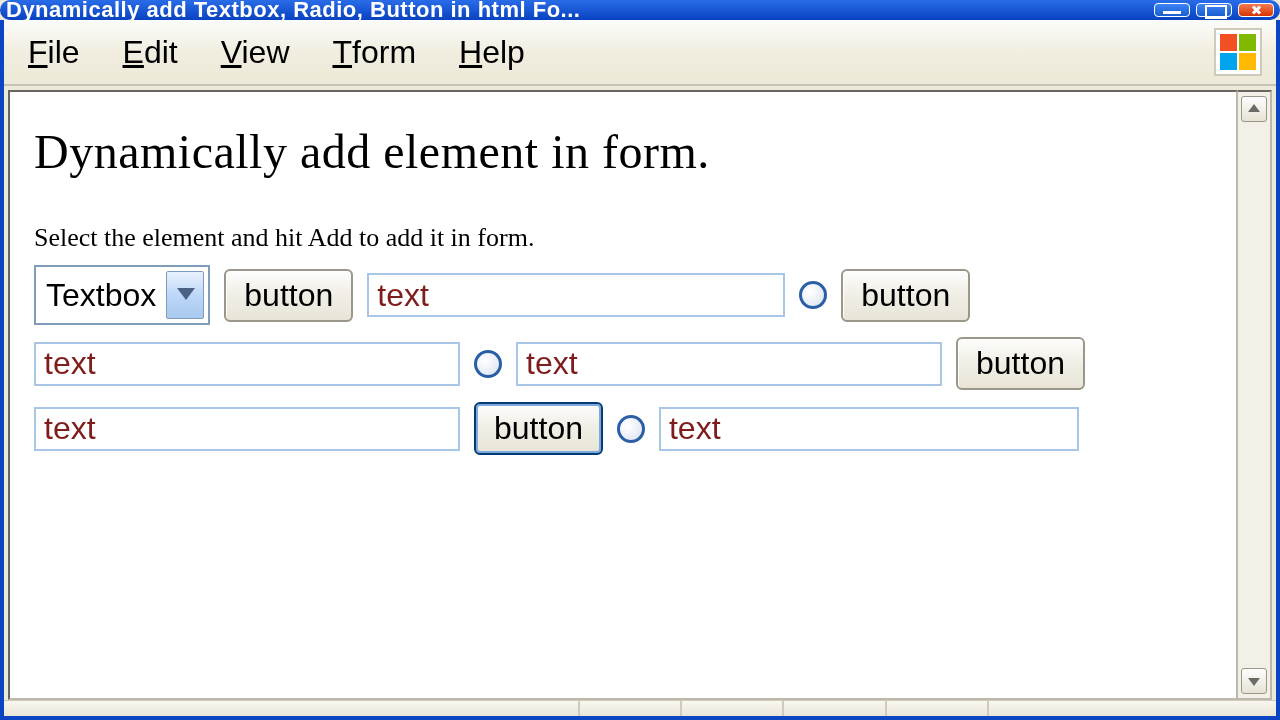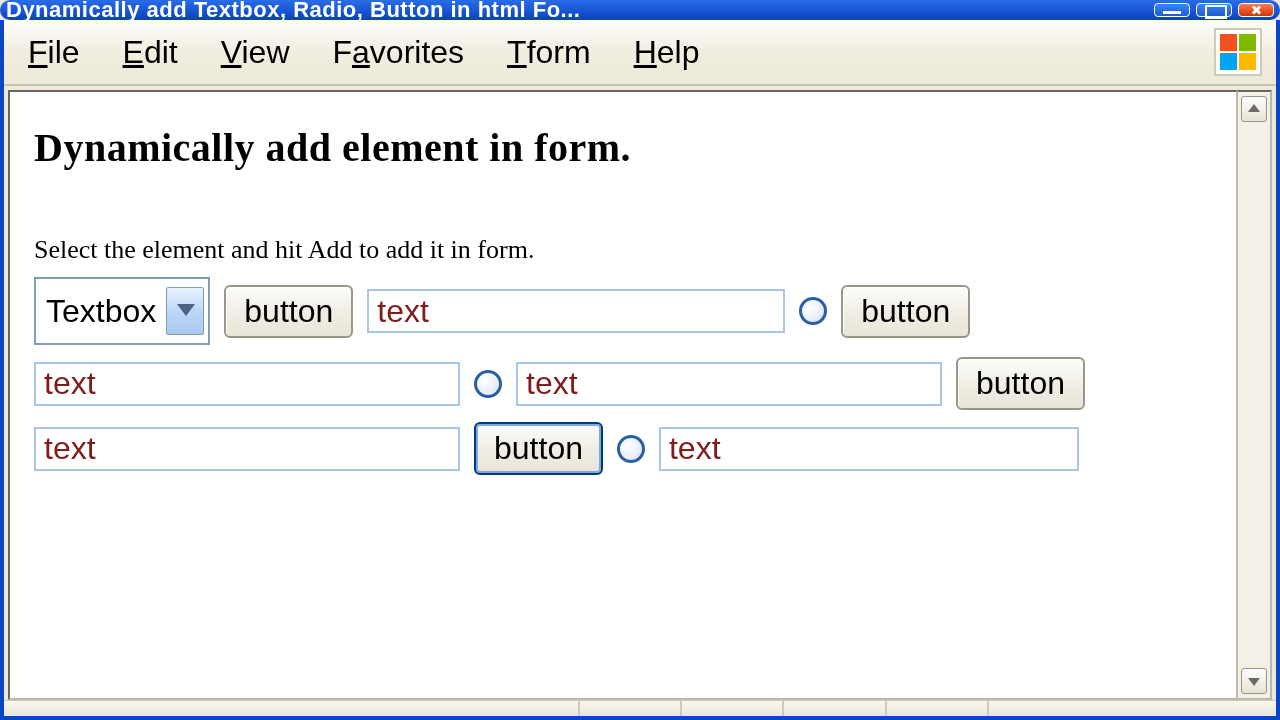--- a/index.html
+++ b/index.html
@@ -145,42 +145,42 @@
       border-left:6px solid transparent; border-right:6px solid transparent;
       border-bottom:8px solid #6c6b66;
     }
     .scrollbtn.down::before {
       content:""; position:absolute; top:9px; left:6px;
       border-left:6px solid transparent; border-right:6px solid transparent;
       border-top:8px solid #6c6b66;
     }
 
     .heading {
-      font-size: 40px;
-      font-weight: bold;
-      margin-bottom: 64px;
+      font-size: 48px;
+      font-weight: normal;
+      margin-bottom: 44px;
       letter-spacing: 0.5px;
     }
     .instr {
       font-size: 26px;
       margin-bottom: 12px;
     }
 
     .flow {
       display: flex;
       flex-wrap: wrap;
       align-items: center;
       gap: 12px 14px;
       max-width: 1080px;
     }
 
     .xp-select {
       display: inline-flex;
       align-items: center;
-      height: 68px;
+      height: 60px;
       border: 2px solid #7f9db9;
       background: #fff;
       font-family: Tahoma, sans-serif;
       font-size: 32px;
       padding: 0 0 0 10px;
       color: #000;
     }
     .xp-select .sel-btn {
       width: 38px;
       height: 48px;
@@ -263,21 +263,20 @@
       <div class="tbtn close"></div>
     </div>
   </div>
 
   <div class="window-body">
 
     <div class="menubar">
       <span class="menuitem"><span class="u">F</span><span>ile</span></span>
       <span class="menuitem"><span class="u">E</span><span>dit</span></span>
       <span class="menuitem"><span class="u">V</span><span>iew</span></span>
-      <span class="menuitem"><span>F</span><span class="u">a</span><span>vorites</span></span>
       <span class="menuitem"><span class="u">T</span><span>form</span></span>
       <span class="menuitem"><span class="u">H</span><span>elp</span></span>
       <div class="winlogo">
           <div></div>
           <div></div>
           <div></div>
           <div></div>
         </div>
     </div>
 

